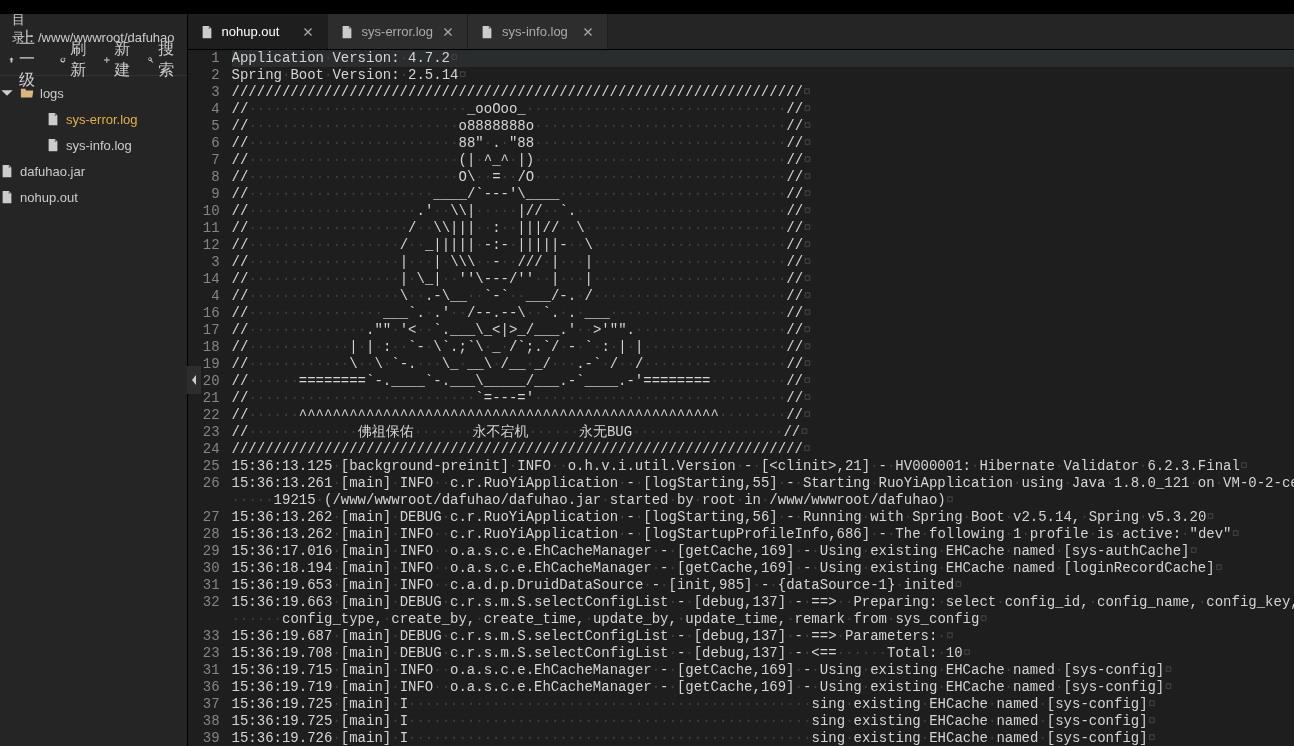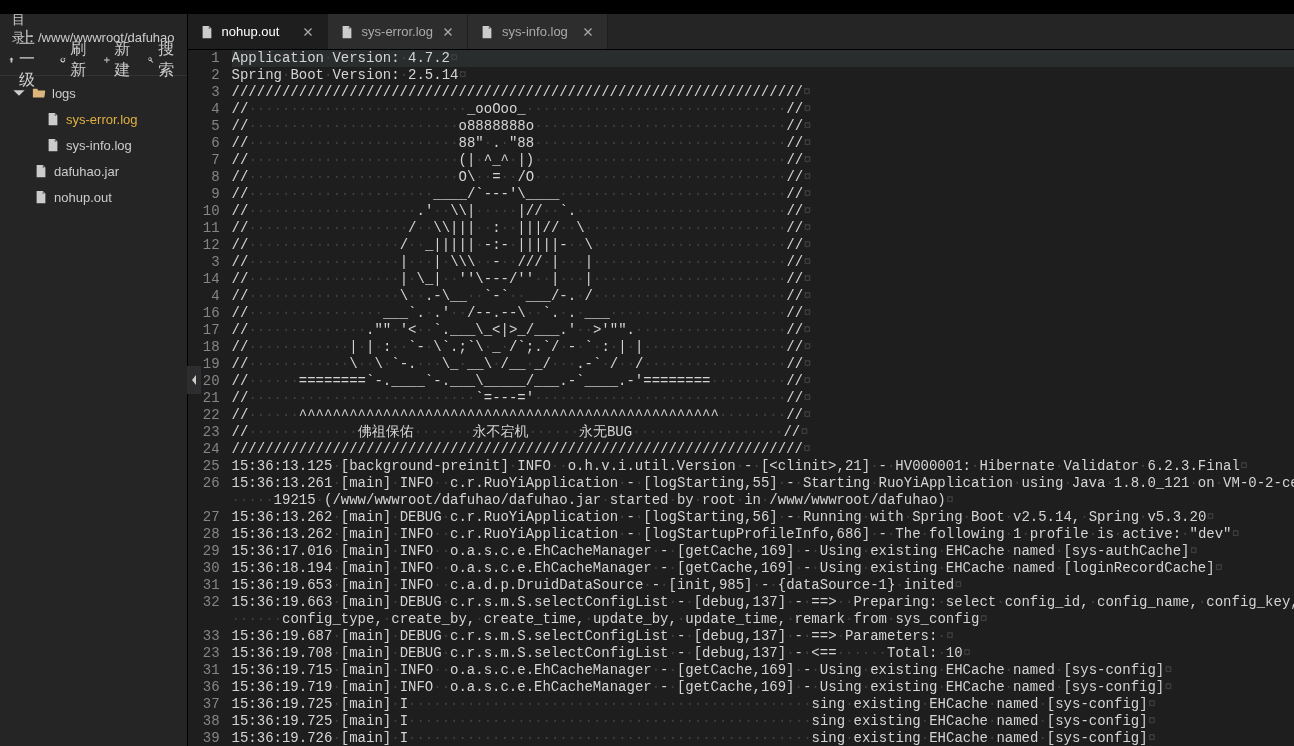--- a/index.html
+++ b/index.html
@@ -5,22 +5,22 @@
 * { margin:0; padding:0; box-sizing:border-box; }
 body { background:#1e1e1e; color:#ccc; font-family:"Microsoft YaHei",sans-serif; font-size:13px; overflow:hidden; width:1294px; height:746px; }
 .top-black { height:14px; background:#000; }
 .container { display:flex; height:calc(100% - 14px); }
 .sidebar { width:260px; background:#252526; display:flex; flex-direction:column; border-right:1px solid #000; }
 .sidebar-header { height:30px; display:flex; align-items:center; padding:0 12px; color:#ccc; font-size:13px; }
 .sidebar-toolbar { height:32px; display:flex; align-items:center; padding:0 8px; gap:12px; border-bottom:1px solid #333; }
 .tool-btn { display:flex; align-items:center; gap:4px; color:#ccc; cursor:pointer; font-size:16px; }
 .tool-btn svg { width:12px; height:12px; fill:#ccc; }
 .file-tree { flex:1; padding-top:4px; color:#ccc; }
-.tree-item { display:flex; align-items:center; height:26px; padding-left:12px; cursor:pointer; gap:6px; }
-.tree-item.level1 { padding-left:34px; }
+.tree-item { display:flex; align-items:center; height:26px; cursor:pointer; gap:6px; }
+.tree-item.level1 { }
 .tree-item.level2 { padding-left:46px; }
 .tree-item.active { color:#e0b040; }
 .tree-item svg { width:14px; height:14px; flex-shrink:0; }
 .chevron { width:10px; height:10px; }
 .main { flex:1; display:flex; flex-direction:column; background:#1e1e1e; position:relative; }
 .tabs { height:36px; background:#252526; display:flex; align-items:stretch; border-bottom:1px solid #000; }
 .tab { display:flex; align-items:center; padding:0 12px; gap:8px; background:#2d2d2d; color:#aaa; cursor:pointer; border-right:1px solid #1e1e1e; min-width:140px; }
 .tab.active { background:#1e1e1e; color:#fff; }
 .tab svg.file-ico { width:14px; height:14px; }
 .tab .close { width:14px; height:14px; margin-left:auto; color:#aaa; }

